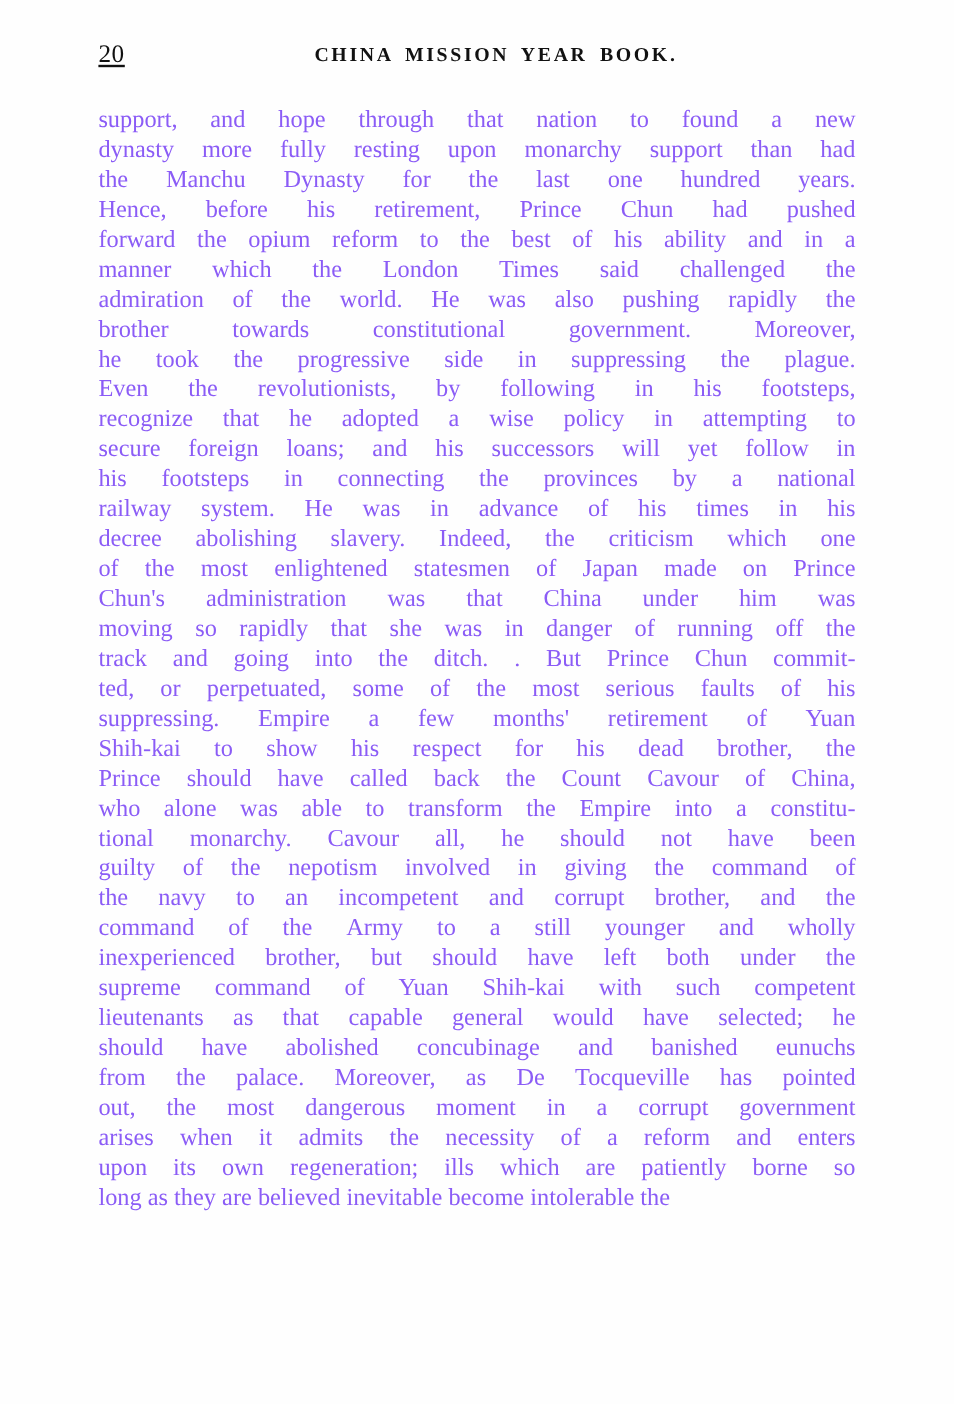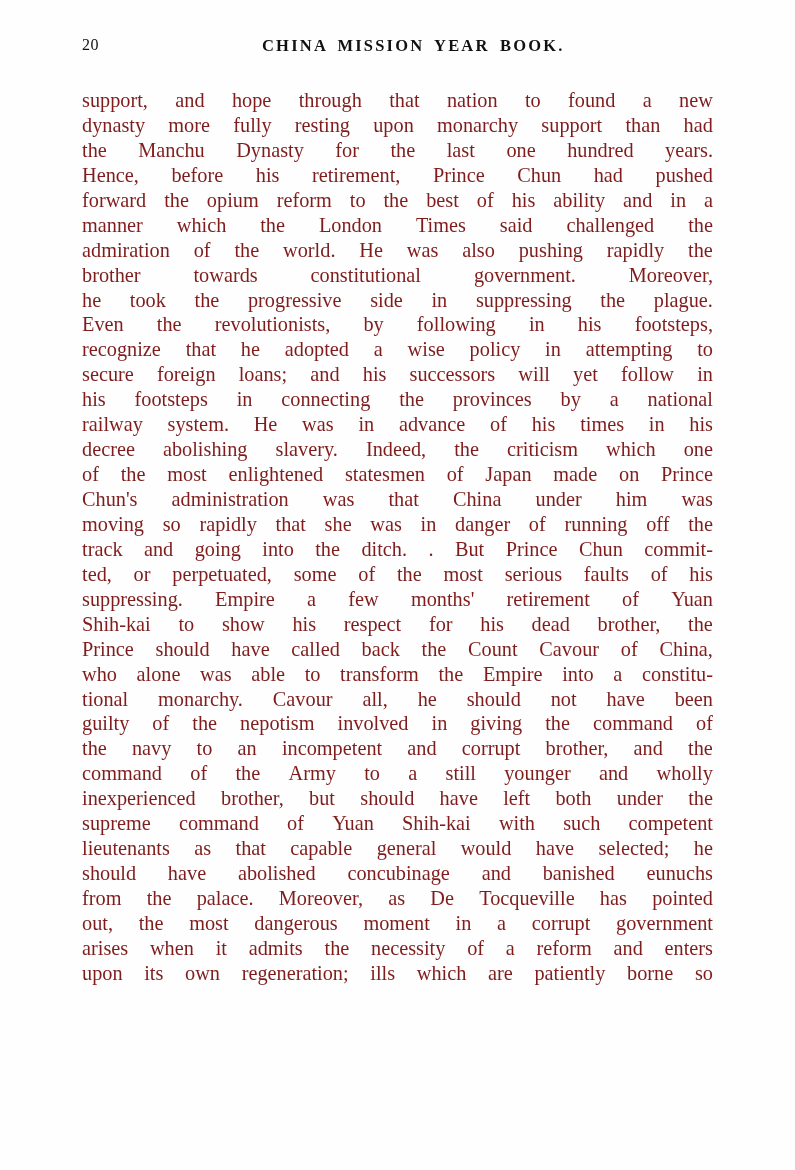--- a/index.html
+++ b/index.html
@@ -27,24 +27,25 @@
     position: absolute;
     top: 30px;
     left: 82px;
     width: 630px;
     height: 32px;
   }
   .folio {
     position: absolute;
     left: 0;
     top: 0;
-    font-size: 16px;
+    font-size: 21px;
     line-height: 30px;
     letter-spacing: 0.5px;
     color: #111;
+    text-decoration: underline;
   }
   .running-head {
     position: absolute;
     left: 180px;
     top: 2px;
     font-size: 16.5px;
     line-height: 28px;
     letter-spacing: 2.2px;
     word-spacing: 4px;
     font-weight: 700;
@@ -59,21 +60,21 @@
     left: 82px;
     width: 631px;
   }
   .text-line {
     display: flex;
     justify-content: space-between;
     height: 24.95px;
     font-size: 20.3px;
     line-height: 24.95px;
     white-space: pre;
-    color: #7f1d1d;
+    color: #8b5cf6;
   }
   
   .text-line.flush {
     display: block;
     text-align: left;
   }
   .text-line > span {
     display: inline-block;
   }
 </style>
@@ -117,15 +118,16 @@
       <div class="text-line"><span>the</span><span>navy</span><span>to</span><span>an</span><span>incompetent</span><span>and</span><span>corrupt</span><span>brother,</span><span>and</span><span>the</span></div>
       <div class="text-line"><span>command</span><span>of</span><span>the</span><span>Army</span><span>to</span><span>a</span><span>still</span><span>younger</span><span>and</span><span>wholly</span></div>
       <div class="text-line"><span>inexperienced</span><span>brother,</span><span>but</span><span>should</span><span>have</span><span>left</span><span>both</span><span>under</span><span>the</span></div>
       <div class="text-line"><span>supreme</span><span>command</span><span>of</span><span>Yuan</span><span>Shih-kai</span><span>with</span><span>such</span><span>competent</span></div>
       <div class="text-line"><span>lieutenants</span><span>as</span><span>that</span><span>capable</span><span>general</span><span>would</span><span>have</span><span>selected;</span><span>he</span></div>
       <div class="text-line"><span>should</span><span>have</span><span>abolished</span><span>concubinage</span><span>and</span><span>banished</span><span>eunuchs</span></div>
       <div class="text-line"><span>from</span><span>the</span><span>palace.</span><span>Moreover,</span><span>as</span><span>De</span><span>Tocqueville</span><span>has</span><span>pointed</span></div>
       <div class="text-line"><span>out,</span><span>the</span><span>most</span><span>dangerous</span><span>moment</span><span>in</span><span>a</span><span>corrupt</span><span>government</span></div>
       <div class="text-line"><span>arises</span><span>when</span><span>it</span><span>admits</span><span>the</span><span>necessity</span><span>of</span><span>a</span><span>reform</span><span>and</span><span>enters</span></div>
       <div class="text-line"><span>upon</span><span>its</span><span>own</span><span>regeneration;</span><span>ills</span><span>which</span><span>are</span><span>patiently</span><span>borne</span><span>so</span></div>
+      <div class="text-line flush">long as they are believed inevitable become intolerable the</div>
     </div>
 
 </div>
 
 </body></html>

